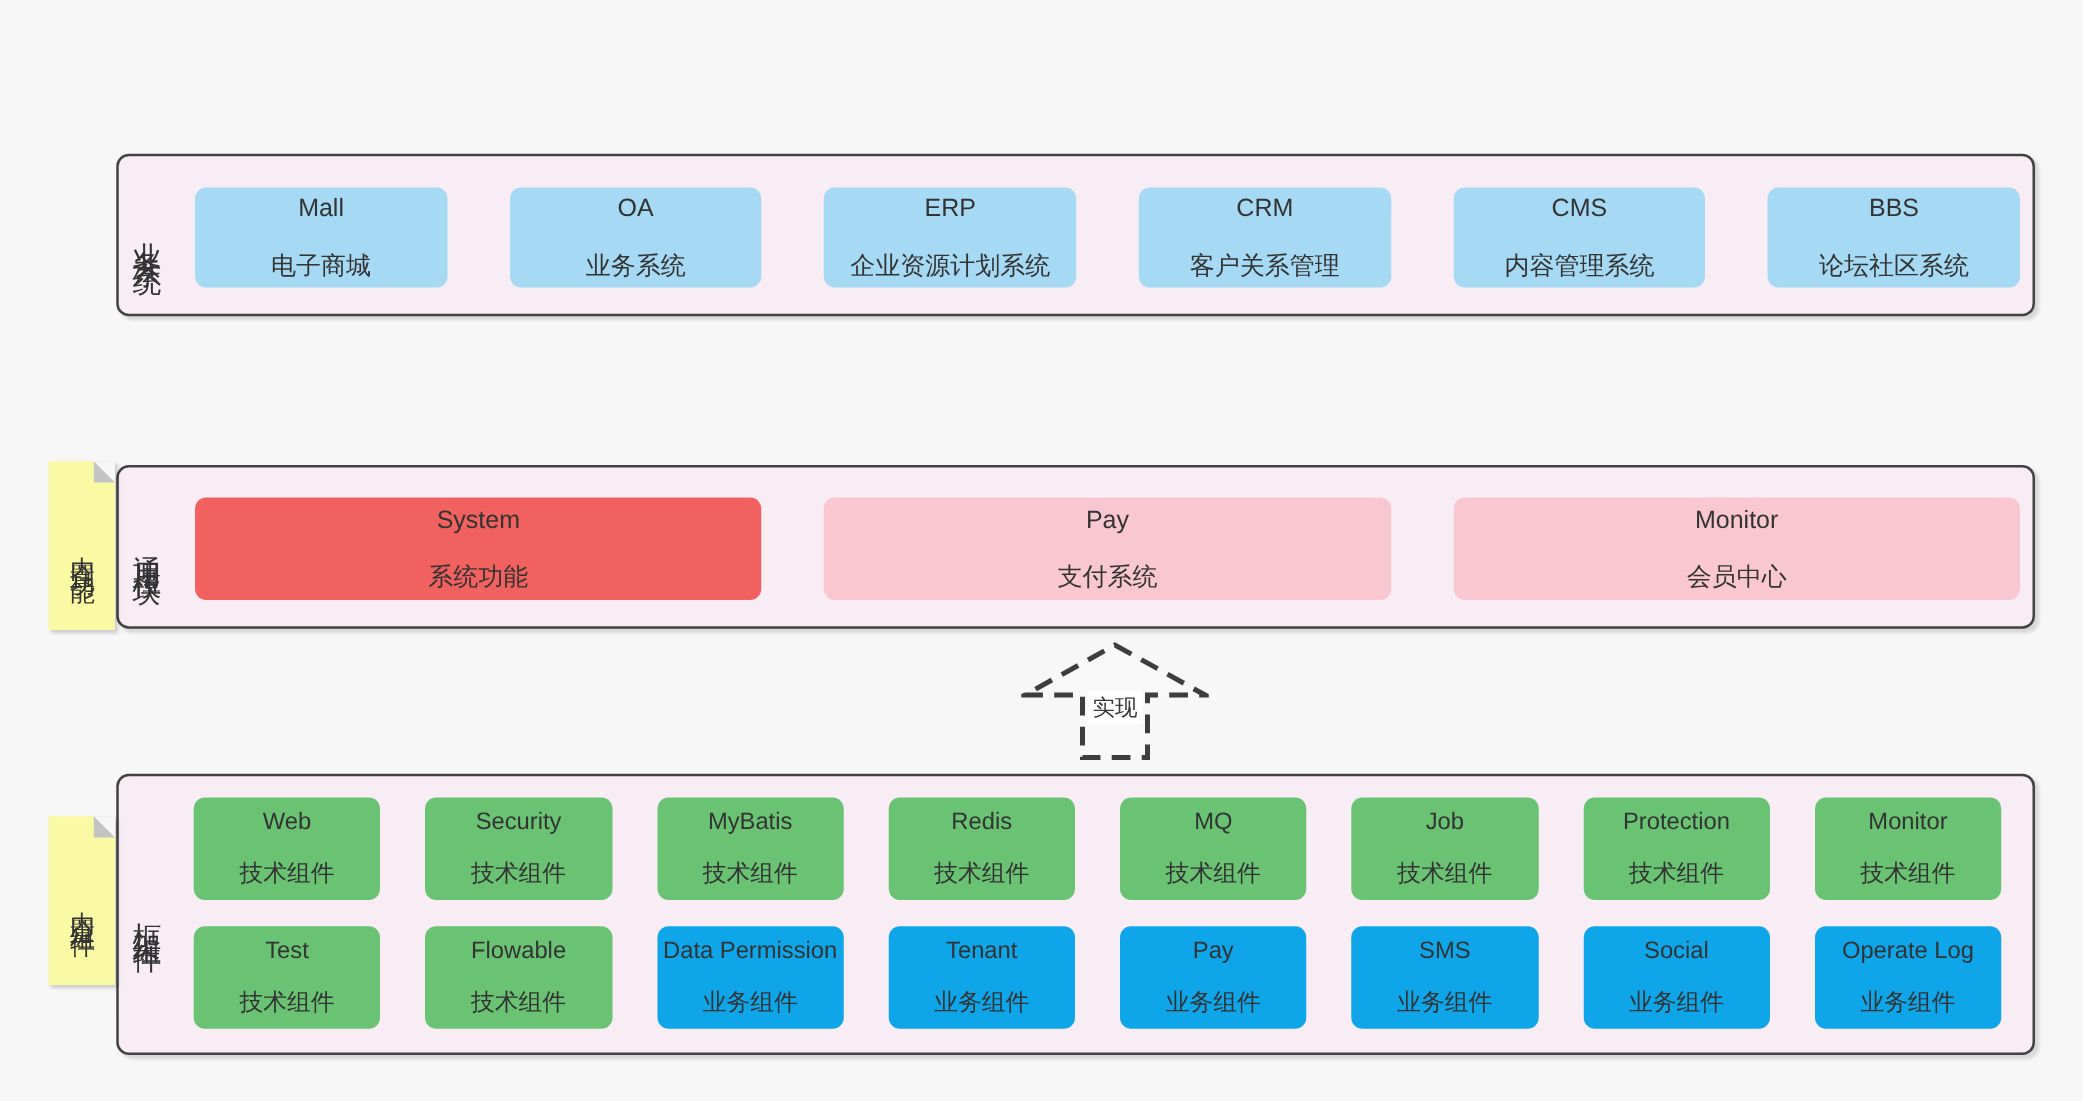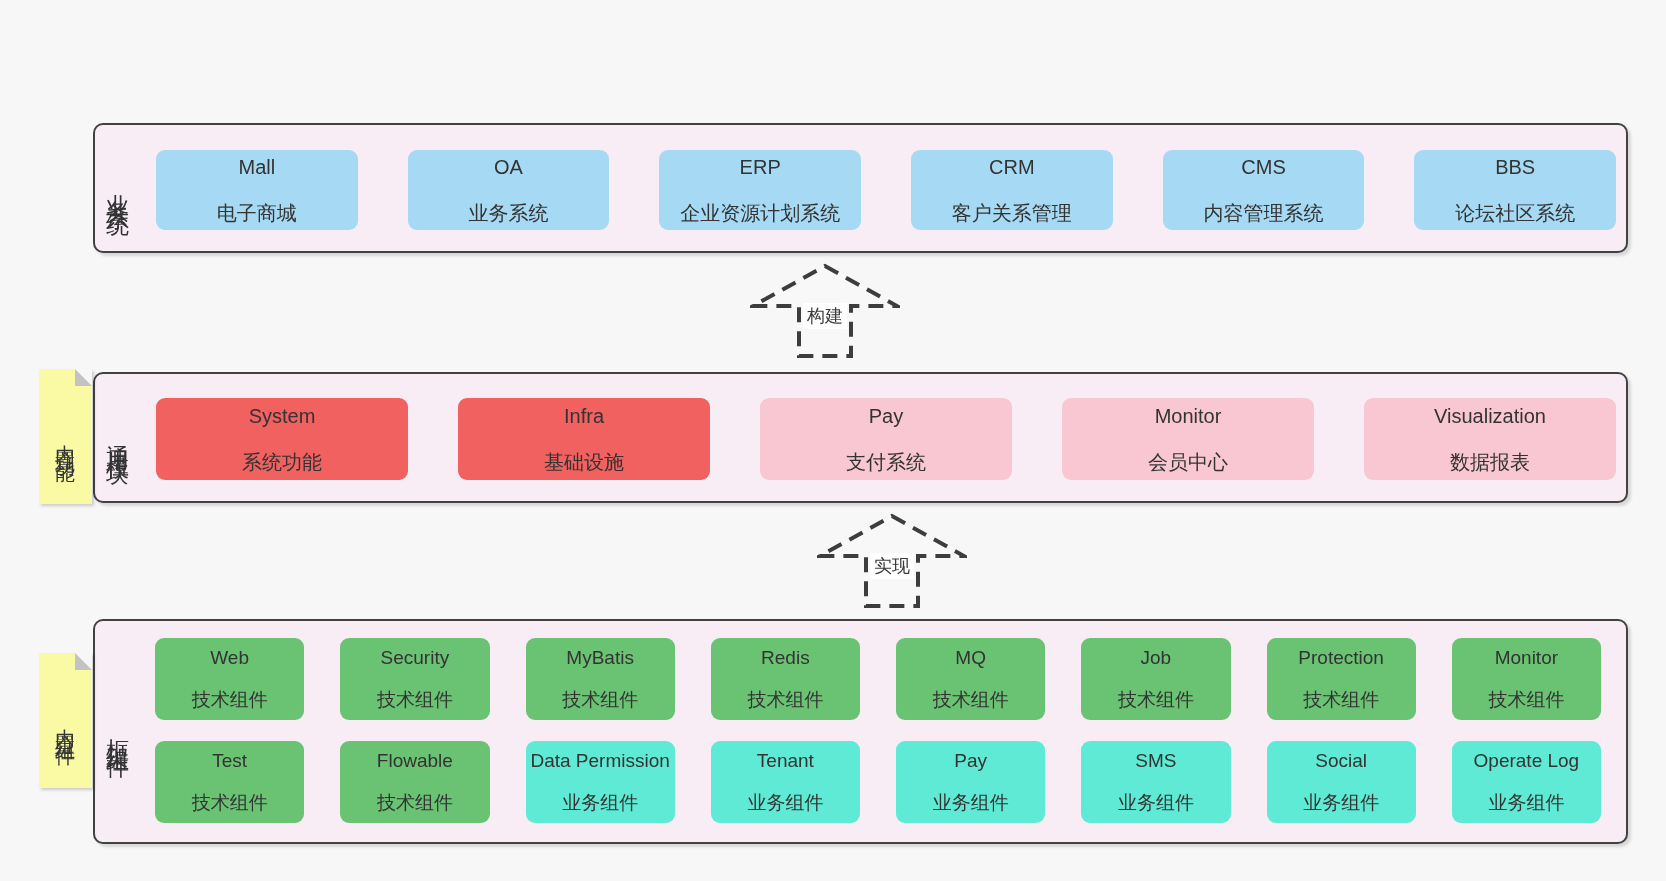--- a/index.html
+++ b/index.html
@@ -31,21 +31,21 @@
   .box{
     flex:1;border-radius:9px;display:flex;flex-direction:column;
     align-items:center;justify-content:center;text-align:center;
     font-size:20px;line-height:30px;color:#333;gap:16px;
   }
   .row .box{font-size:19px;line-height:26px;}
   .blue{background:#a6d9f3;}
   .red{background:#f0615f;}
   .pink{background:#f9c7d1;}
   .green{background:#6ac373;}
-  .green-light{background:#5eead4;}
+  .green-light{background:#0ea5e9;}
   .arrow{position:absolute;width:150px;height:96px;}
   .arrow-build{left:750px;top:263px;}
   .arrow-implement{left:817px;top:513px;}
   .arrow svg{display:block;width:150px;height:96px;}
   .arrow-shape{fill:#f8f8f8;stroke:#3d3d3d;stroke-width:4;stroke-dasharray:15 9;}
   .arrow-label{
     position:absolute;left:50%;top:40px;transform:translateX(-50%);
     background:#ffffff;padding:1px 4px;font-size:18px;white-space:nowrap;color:#3a3a3a;
   }
   .note{
@@ -93,49 +93,35 @@
         <div>CMS</div>
         <div>内容管理系统</div>
       </div>
       <div class="box blue">
         <div>BBS</div>
         <div>论坛社区系统</div>
       </div>
     </div>
   </section>
 
-  <div class="arrow arrow-build">
-    <svg viewBox="0 0 150 96" xmlns="http://www.w3.org/2000/svg">
-      <polygon class="arrow-shape" points="75,3 147,43 101,43 101,93 49,93 49,43 3,43"></polygon>
-    </svg>
-    <span class="arrow-label">构建</span>
-  </div>
 
   <section class="panel panel-modules">
     <div class="v-label">通用模块</div>
     <div class="boxes">
       <div class="box red">
         <div>System</div>
         <div>系统功能</div>
       </div>
-      <div class="box red">
-        <div>Infra</div>
-        <div>基础设施</div>
-      </div>
       <div class="box pink">
         <div>Pay</div>
         <div>支付系统</div>
       </div>
       <div class="box pink">
         <div>Monitor</div>
         <div>会员中心</div>
-      </div>
-      <div class="box pink">
-        <div>Visualization</div>
-        <div>数据报表</div>
       </div>
     </div>
   </section>
 
   <div class="note note-features">
     <i class="fold"></i>
     <span class="note-text">内置功能</span>
   </div>
 
   <div class="arrow arrow-implement">

